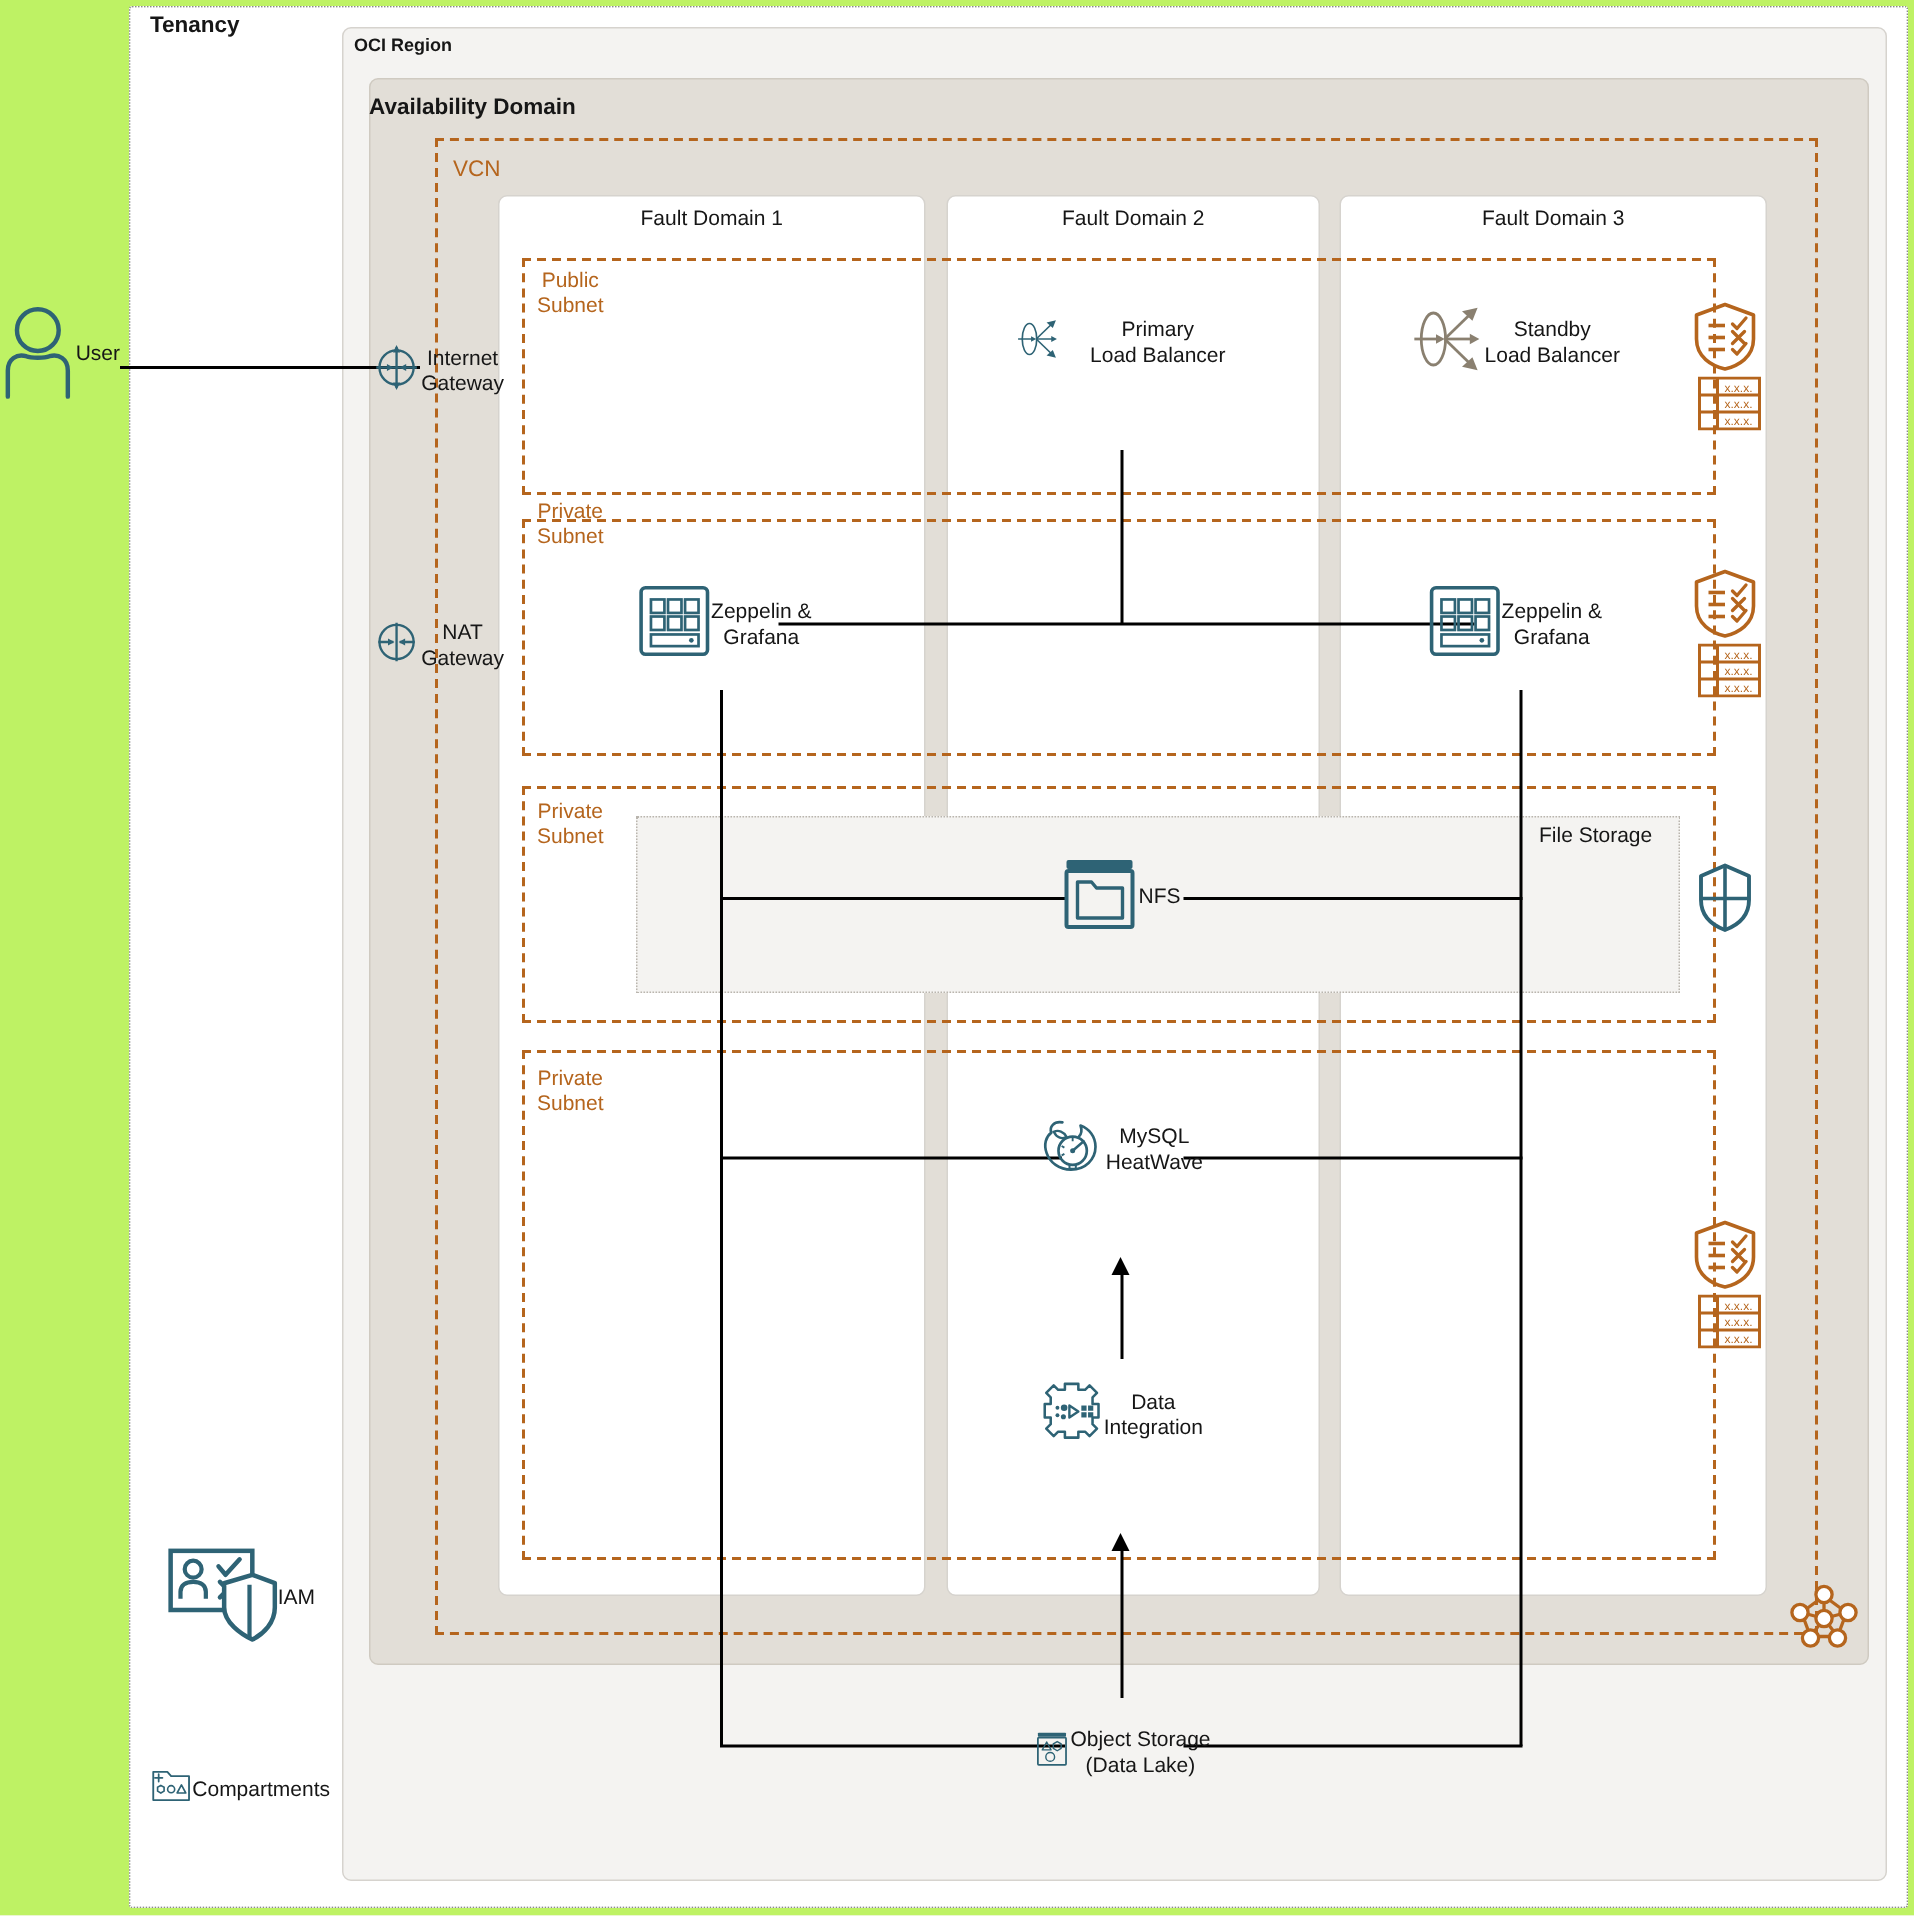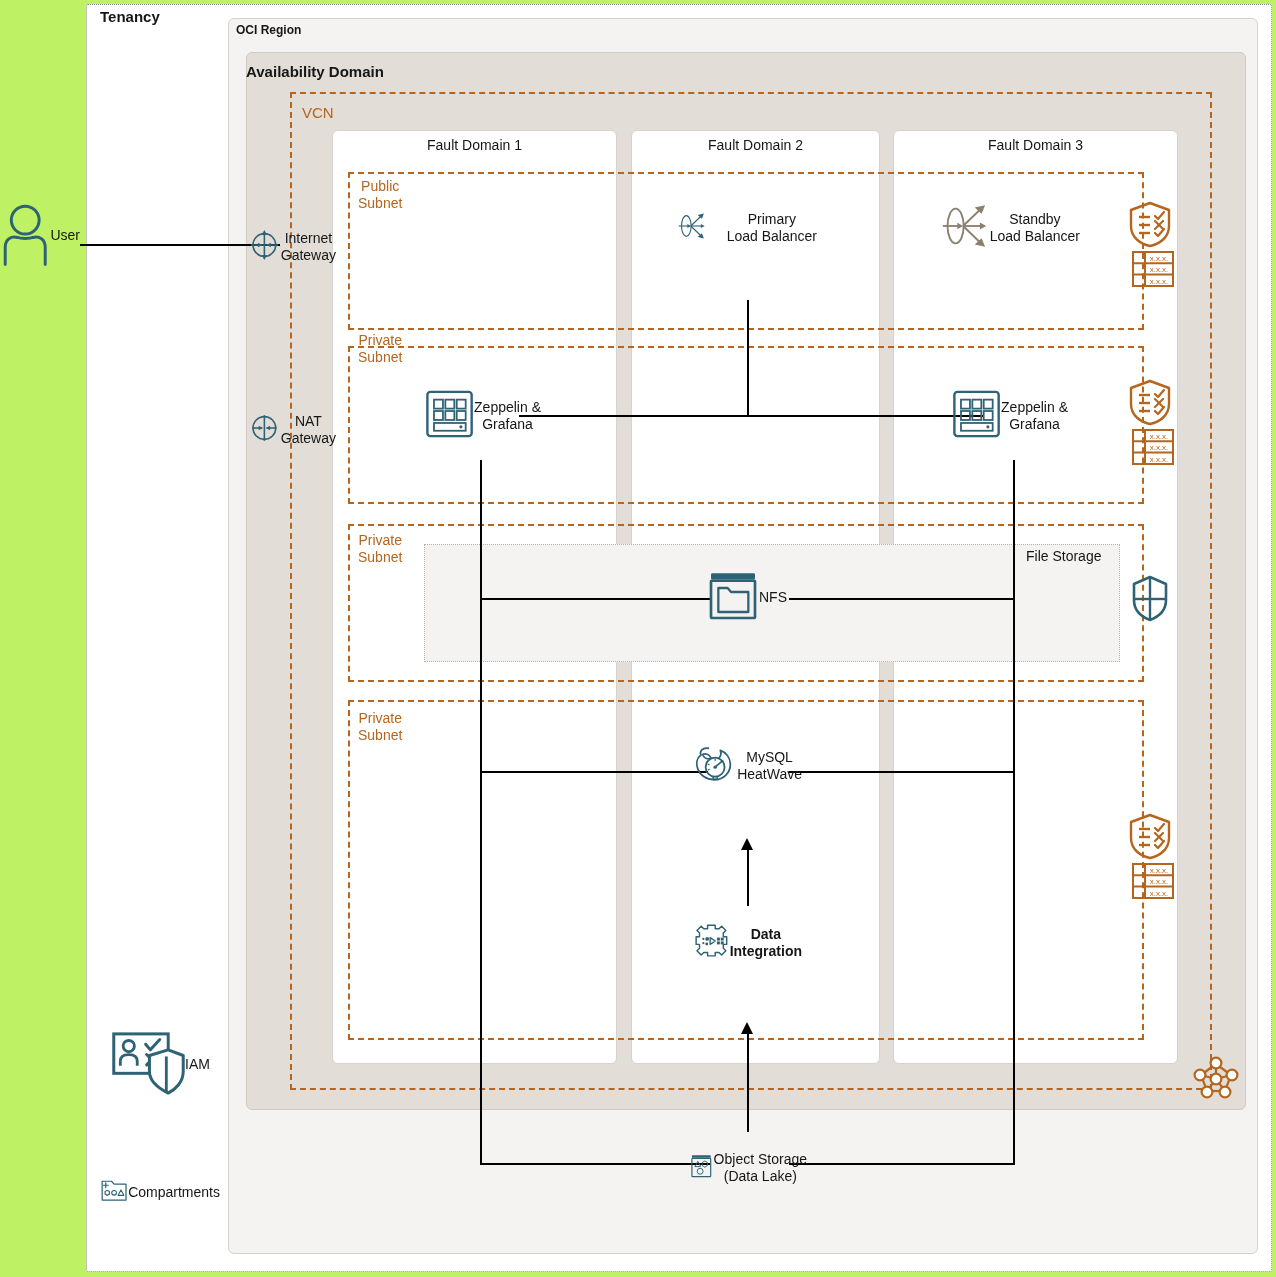--- a/index.html
+++ b/index.html
@@ -227,21 +227,21 @@
       <circle cx="44" cy="44" r="3.2" fill="#2e6375"></circle>
       <line x1="44" y1="28" x2="44" y2="32" stroke="#2e6375" stroke-width="2.4"></line>
       <line x1="30" y1="38" x2="33.5" y2="40" stroke="#2e6375" stroke-width="2.4"></line>
       <line x1="30" y1="50" x2="33.5" y2="48" stroke="#2e6375" stroke-width="2.4"></line>
       <path d="M40 62 h8 v5 h-8 z" fill="none" stroke="#2e6375" stroke-width="2.6"></path>
     </svg>
     <div class="cap">MySQL
 HeatWave</div>
   </div>
 
-  <div class="node" style="left:694px;top:900px;width:108px;font-weight:bold;">
+  <div class="node" style="left:694px;top:900px;width:108px;">
     <svg width="84" height="82" viewBox="0 0 84 82">
       <path d="M32 4 h18 v8 h9 l6 -6 l10 10 l-6 6 v9 h8 v18 h-8 v9 l6 6 l-10 10 l-6 -6 h-9 v8 h-18 v-8 h-9 l-6 6 l-10 -10 l6 -6 v-9 h-8 v-18 h8 v-9 l-6 -6 l10 -10 l6 6 h9 z" fill="none" stroke="#2e6375" stroke-width="3.4" stroke-linejoin="round"></path>
       <circle cx="22" cy="36" r="2.6" fill="#2e6375"></circle>
       <circle cx="22" cy="46" r="2.6" fill="#2e6375"></circle>
       <circle cx="30" cy="48" r="3.4" fill="#2e6375"></circle>
       <circle cx="31" cy="36" r="4.4" fill="#2e6375"></circle>
       <polygon points="38,33 50,41 38,49" fill="none" stroke="#2e6375" stroke-width="3.2" stroke-linejoin="round"></polygon>
       <rect x="54" y="33" width="7" height="7" fill="#2e6375"></rect>
       <rect x="63" y="33" width="7" height="7" fill="#2e6375"></rect>
       <rect x="54" y="42" width="7" height="7" fill="#2e6375"></rect>

